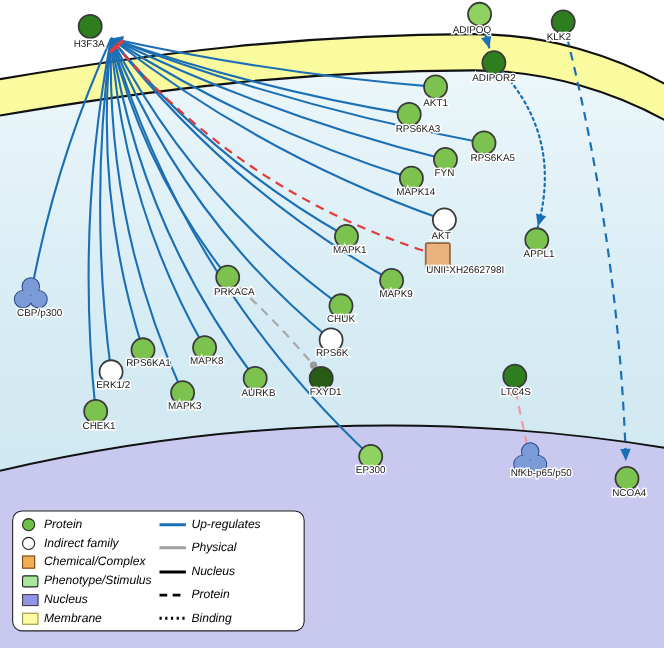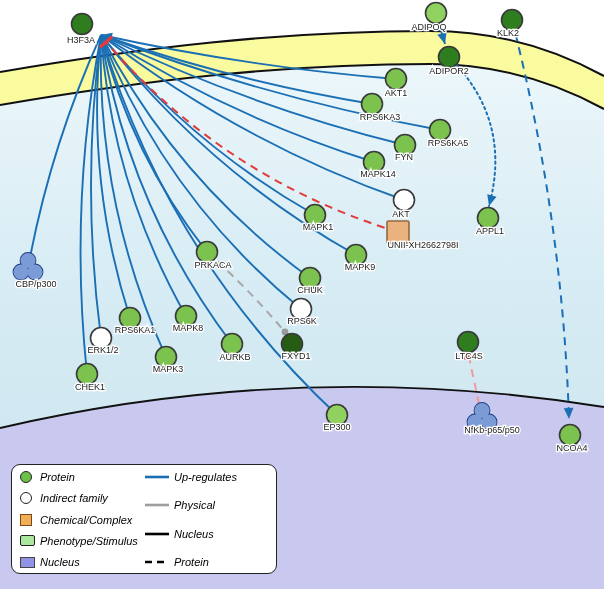--- a/index.html
+++ b/index.html
@@ -243,20 +243,26 @@
             <span class="sw-rect sw-pheno"></span>
           </span>
           <span>Phenotype/Stimulus</span>
         </div>
         <div class="lrow">
           <span class="lico">
             <span class="sw-rect sw-nucleus"></span>
           </span>
           <span>Nucleus</span>
         </div>
+        <div class="lrow">
+          <span class="lico">
+            <span class="sw-rect sw-membrane"></span>
+          </span>
+          <span>Membrane</span>
+        </div>
       </div>
     <div class="lcol lines" id="legend-lines">
         <div class="lrow">
           <span class="lsamp">
             <svg width="26" height="8" viewBox="0 0 26 8">
               <line x1="1" y1="4" x2="25" y2="4" stroke="#1b6fb5" stroke-width="2.6"></line>
             </svg>
           </span>
           <span>Up-regulates</span>
         </div>
@@ -276,16 +282,24 @@
           </span>
           <span>Nucleus</span>
         </div>
         <div class="lrow">
           <span class="lsamp">
             <svg width="26" height="8" viewBox="0 0 26 8">
               <line x1="1" y1="4" x2="25" y2="4" stroke="#000000" stroke-width="2.6" stroke-dasharray="7,5"></line>
             </svg>
           </span>
           <span>Protein</span>
+        </div>
+        <div class="lrow">
+          <span class="lsamp">
+            <svg width="26" height="8" viewBox="0 0 26 8">
+              <line x1="1" y1="4" x2="25" y2="4" stroke="#000000" stroke-width="2.6" stroke-dasharray="2,3.2" stroke-linecap="butt"></line>
+            </svg>
+          </span>
+          <span>Binding</span>
         </div>
       </div>
   </div>
 </div>
 
 </body></html>

